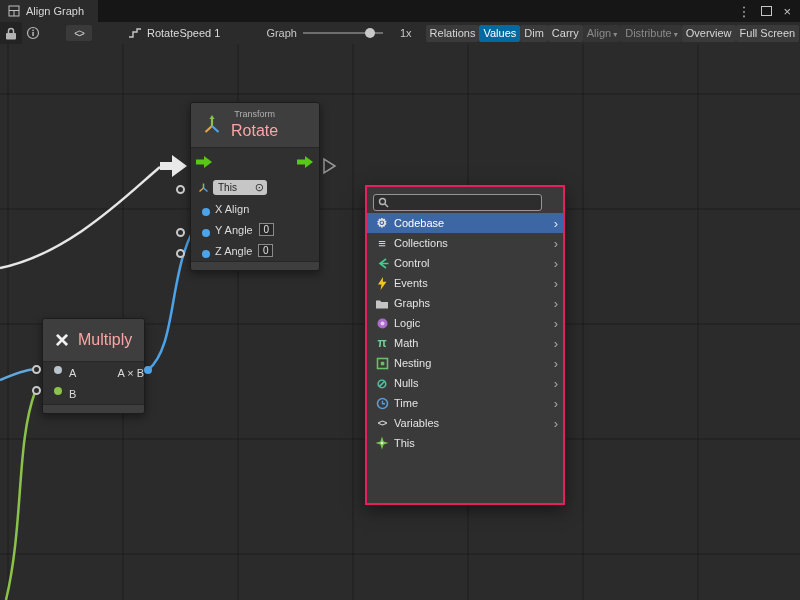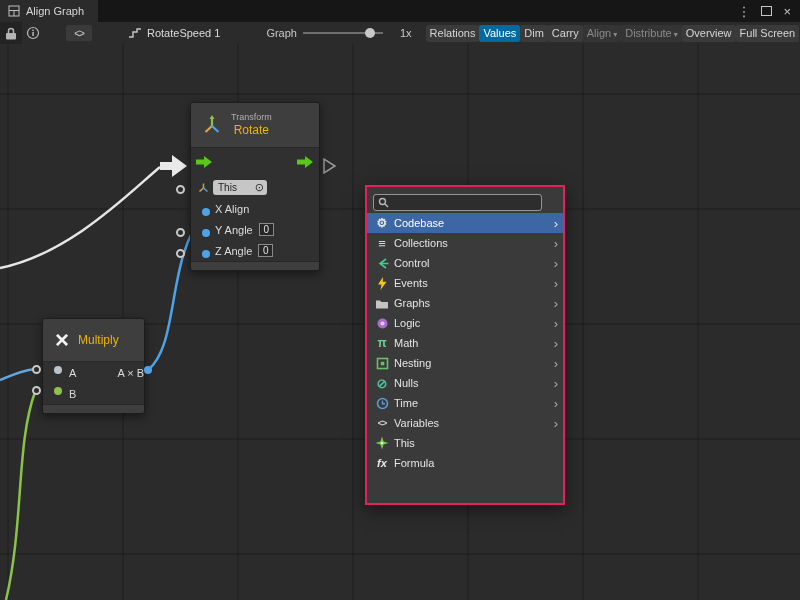--- a/index.html
+++ b/index.html
@@ -41,21 +41,21 @@
   .wires{position:absolute;top:0;left:0;pointer-events:none;}
 
   
   .node{position:absolute;background:#303030;border:1px solid #1c1c1c;border-radius:3px;box-shadow:0 3px 9px rgba(0,0,0,.45);box-sizing:border-box;}
   .node-header{background:#3e3e3e;display:flex;align-items:center;gap:8px;padding:0 10px;border-bottom:1px solid #272727;border-radius:2px 2px 0 0;}
   .node-footer{background:#3e3e3e;height:8px;border-top:1px solid #272727;border-radius:0 0 2px 2px;}
   .rotate-node{left:190px;top:58px;width:130px;text-align:center;}
   .rotate-node .node-header{height:44px;}
   .hdr-text{display:flex;flex-direction:column;line-height:1.25;}
   .hdr-cat{font-size:9px;color:#b0b0b0;}
-  .hdr-ttl{font-size:12px;color:#eab308;}
+  .hdr-ttl{font-size:16px;color:#fca5a5;}
   .flow-row{height:28px;position:relative;}
   .flow-arrow{position:absolute;top:50%;transform:translateY(-50%);}
   .flow-arrow.in{left:5px;} .flow-arrow.out{right:5px;}
   .port-row{height:21px;display:flex;align-items:center;font-size:11px;color:#dcdcdc;padding-left:24px;position:relative;box-sizing:border-box;}
   .row-this{height:22px;padding-left:7px;gap:4px;}
   .this-field{width:54px;height:15px;background:#c6c6c6;color:#1e1e1e;font-size:10px;display:flex;align-items:center;
               padding:0 3px 0 5px;border-radius:3px;box-sizing:border-box;}
   .picker{margin-left:auto;color:#2d2d2d;font-size:11px;line-height:1;}
   .vbox{margin-left:6px;width:15px;height:13px;background:#272727;border:1px solid #8a8a8a;color:#e2e2e2;font-size:10px;
         display:flex;align-items:center;justify-content:center;box-sizing:border-box;}
@@ -334,20 +334,16 @@
       </div>
       <div class="fitem">
         <span class="ficon">
           <svg width="14" height="14">
               <path d="M7,0.5 L8.6,5.4 L13.5,7 L8.6,8.6 L7,13.5 L5.4,8.6 L0.5,7 L5.4,5.4 z" fill="#7ac74f"></path>
               <circle cx="7" cy="7" r="1.3" fill="#d9f2cc"></circle>
             </svg>
         </span>
         <span>This</span>
       </div>
-      <div class="fitem">
-        <span class="ficon ic-fx">fx</span>
-        <span>Formula</span>
-      </div>
     </div>
 
   </div>
 </div>
 
 </body></html>

